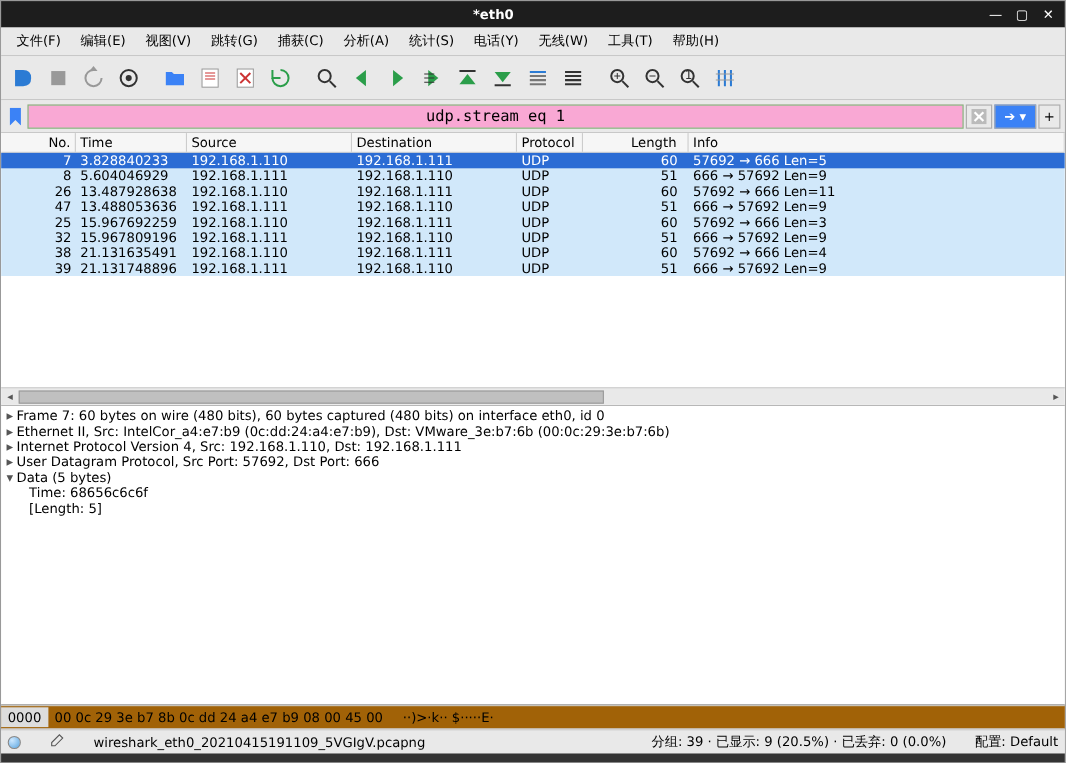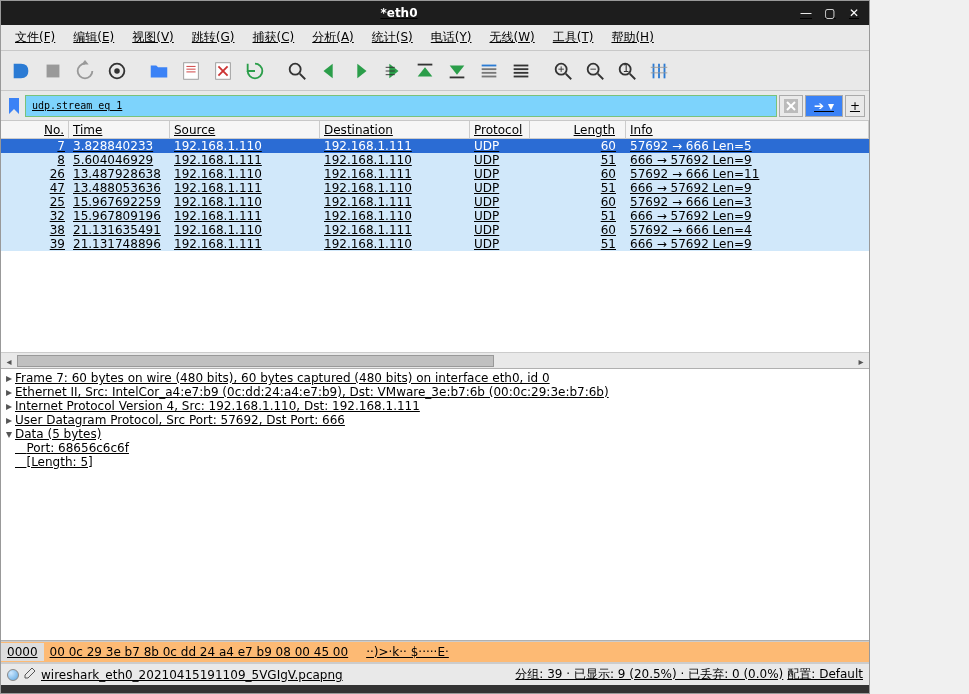--- a/index.html
+++ b/index.html
@@ -1,29 +1,29 @@
 <!DOCTYPE html>
 <html><head>
 <meta charset="utf-8">
 <style>
 *{box-sizing:border-box;margin:0;padding:0;font-family:"DejaVu Sans",Arial,sans-serif;font-size:12px;}
 body{background:#f0f0f0;color:#000;}
-.window{width:870px;height:694px;background:#dcdcdc;display:flex;flex-direction:column;border:1px solid #999;text-decoration:underline;}
+.window{width:969px;height:694px;background:#dcdcdc;display:flex;flex-direction:column;border:1px solid #999;}
 .titlebar{height:24px;background:#1d1d1d;color:#fff;display:flex;align-items:center;padding:0 6px;}
 .titlebar .title{flex:1;text-align:center;font-weight:bold;}
 .winbtn{width:18px;height:18px;display:inline-flex;align-items:center;justify-content:center;color:#fff;font-size:12px;margin-left:6px;cursor:default;}
 .menubar{height:26px;background:#e9e9e9;border-bottom:1px solid #c8c8c8;display:flex;align-items:center;padding:0 6px;gap:2px;}
 .menuitem{padding:19px 8px;border-radius:3px;}
 .toolbar{height:40px;background:#e9e9e9;border-bottom:1px solid #c8c8c8;display:flex;align-items:center;padding:0 6px;gap:4px;}
 .tbtn{width:28px;height:28px;display:flex;align-items:center;justify-content:center;border-radius:3px;}
 .tbtn svg{width:22px;height:22px;}
 .tsep{width:6px;}
 .filterbar{height:30px;background:#e9e9e9;border-bottom:1px solid #c8c8c8;display:flex;align-items:center;padding:0 4px;gap:2px;}
 .bookmark{width:18px;height:22px;display:flex;align-items:center;justify-content:center;}
-.filterinput{flex:1;height:22px;background:#7dd3fc;border:1px solid #7ac27a;padding:0 6px;font-family:monospace;font-size:10px;outline:none;}
+.filterinput{flex:1;height:22px;background:#f9a8d4;border:1px solid #7ac27a;padding:0 6px;font-family:monospace;font-size:14px;outline:none;text-align:center;}
 .clearbtn,.arrowbtn,.plusbtn{height:22px;display:flex;align-items:center;justify-content:center;padding:0 4px;border:1px solid #aaa;background:#e9e9e9;}
 .arrowbtn{background:#3b82f6;color:#fff;padding:0 8px;}
 .packetlist{flex:0 0 248px;background:#fff;overflow:hidden;display:flex;flex-direction:column;border-bottom:1px solid #b0b0b0;position:relative;}
 .colheaders{height:18px;background:#f6f6f6;border-bottom:1px solid #ccc;display:flex;}
 .colh{border-right:1px solid #ccc;padding:2px 4px;overflow:hidden;white-space:nowrap;}
 .rows{background:#d1e8fa;font-family:monospace;font-size:12px;line-height:14px;}
 .row{display:flex;height:14px;}
 .row.selected{background:#2b6cd4;color:#fff;}
 .cell{overflow:hidden;white-space:nowrap;padding:0 4px;}
 .c-no{width:68px;text-align:right;}
@@ -32,23 +32,23 @@
 .c-dst{width:150px;}
 .c-proto{width:60px;}
 .c-len{width:96px;text-align:right;padding-right:10px;}
 .c-info{flex:1;}
 .hscroll{height:16px;background:#e9e9e9;border-top:1px solid #ccc;position:relative;}
 .hscroll .thumb{position:absolute;left:0;top:2px;height:12px;width:55%;background:#c0c0c0;border:1px solid #999;}
 .hscroll .arrow{position:absolute;top:0;width:16px;height:16px;display:flex;align-items:center;justify-content:center;font-size:10px;color:#555;}
 .details{flex:1;background:#ffffff;border-bottom:1px solid #b0b0b0;overflow:auto;font-family:monospace;font-size:12px;line-height:14px;padding:2px;}
 .detline{white-space:pre;}
 .tri{display:inline-block;width:12px;text-align:center;color:#555;}
-.hexbar{height:22px;background:#fdba74;border-top:1px solid #ccc;border-bottom:1px solid #ccc;display:flex;align-items:center;font-family:monospace;font-size:12px;}
+.hexbar{height:22px;background:#a16207;border-top:1px solid #ccc;border-bottom:1px solid #ccc;display:flex;align-items:center;font-family:monospace;font-size:12px;}
 .hexoff{background:#ddd;padding:2px 6px;margin-right:6px;}
-.statusbar{height:22px;background:#e9e9e9;display:flex;align-items:center;padding:0 6px;gap:4px;border-top:1px solid #ccc;}
+.statusbar{height:22px;background:#e9e9e9;display:flex;align-items:center;padding:0 6px;gap:26px;border-top:1px solid #ccc;}
 .statusbar .fname{flex:1;}
 .statusled{width:12px;height:12px;border-radius:50%;background:radial-gradient(circle at 30% 30%,#cde8ff,#5aa5e0);border:1px solid #888;}
 .editicon{width:14px;height:14px;}
 .taskbar{height:8px;background:#333;}
 </style>
 </head>
 <body>
 
 <div class="window">
 
@@ -319,21 +319,21 @@
       <div class="arrow" style="right:0">▸</div>
     </div>
   </div>
 
   <div class="details">
     <div class="detline"><span class="tri">▸</span><span>Frame 7: 60 bytes on wire (480 bits), 60 bytes captured (480 bits) on interface eth0, id 0</span></div>
     <div class="detline"><span class="tri">▸</span><span>Ethernet II, Src: IntelCor_a4:e7:b9 (0c:dd:24:a4:e7:b9), Dst: VMware_3e:b7:6b (00:0c:29:3e:b7:6b)</span></div>
     <div class="detline"><span class="tri">▸</span><span>Internet Protocol Version 4, Src: 192.168.1.110, Dst: 192.168.1.111</span></div>
     <div class="detline"><span class="tri">▸</span><span>User Datagram Protocol, Src Port: 57692, Dst Port: 666</span></div>
     <div class="detline"><span class="tri">▾</span><span>Data (5 bytes)</span></div>
-    <div class="detline"><span class="tri"> </span>   <span>Port: 68656c6c6f</span></div>
+    <div class="detline"><span class="tri"> </span>   <span>Time: 68656c6c6f</span></div>
     <div class="detline"><span class="tri"> </span>   <span>[Length: 5]</span></div>
   </div>
 
   <div class="hexbar">
     <span class="hexoff">0000</span>
     <span>00 0c 29 3e b7 8b 0c dd  24 a4 e7 b9 08 00 45 00</span>
     <span style="width:18px"></span>
     <span>··)&gt;·k·· $·····E·</span>
   </div>
 

